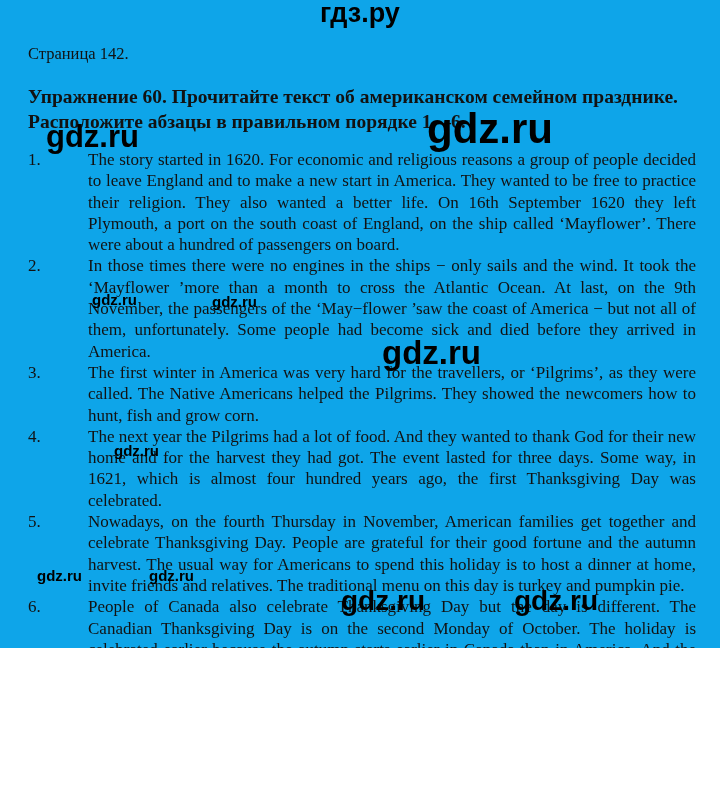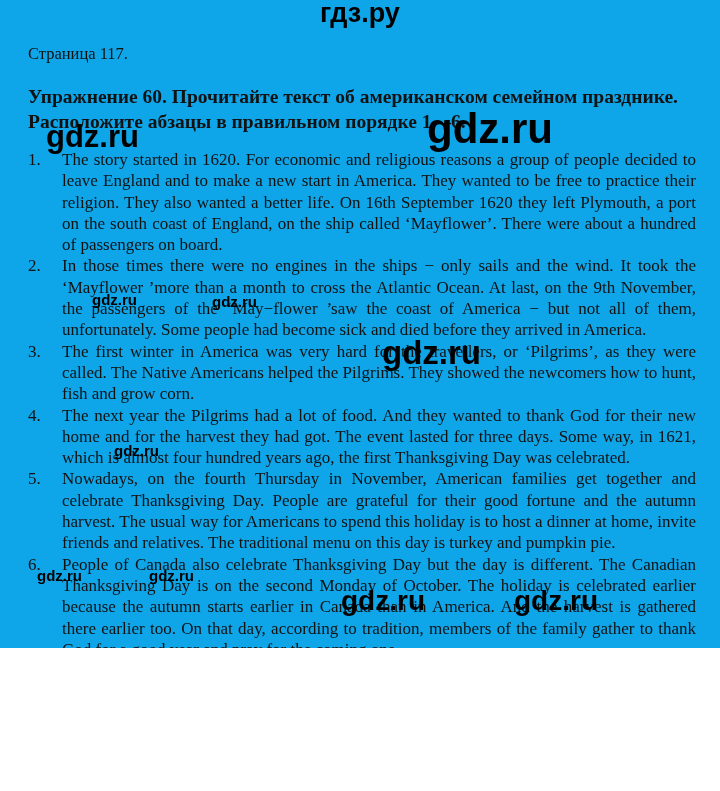--- a/index.html
+++ b/index.html
@@ -46,21 +46,21 @@
   .content {
     position: absolute;
     left: 28px;
     top: 149px;
     width: 668px;
     font-size: 17px;
     line-height: 21.3px;
   }
   .item { display: flex; }
   .item .num { flex: 0 0 34px; width: 34px; }
-  .item .txt { flex: 1; text-align: justify; }
+  .item .txt { flex: 1; text-align: justify; margin-left: 26px; }
   .wm {
     position: absolute;
     font-family: "Liberation Sans", sans-serif;
     font-weight: bold;
     color: #000;
     white-space: nowrap;
     line-height: 1;
   }
   .wm-a { left: 46px;  top: 121px; font-size: 31px; }
   .wm-b { left: 427px; top: 108px; font-size: 42px; }
@@ -85,21 +85,21 @@
     color: #000;
   }
 </style>
 </head>
 <body>
 
 <div class="page">
 
   <div class="logo-top">гдз.ру</div>
 
-  <div class="page-label">Страница 117.</div>
+  <div class="page-label">Страница 142.</div>
 
   <div class="exercise-title">Упражнение 60. Прочитайте текст об американском семейном празднике. Расположите абзацы в правильном порядке 1—6.</div>
 
   <div class="content">
     <div class="item">
       <span class="num">1.</span>
       <span class="txt">The story started in 1620. For economic and religious reasons a group of people decided to leave England and to make a new start in America. They wanted to be free to practice their religion. They also wanted a better life. On 16th September 1620 they left Plymouth, a port on the south coast of England, on the ship called ‘Mayflower’. There were about a hundred of passengers on board.</span>
     </div>
     <div class="item">
       <span class="num">2.</span>

